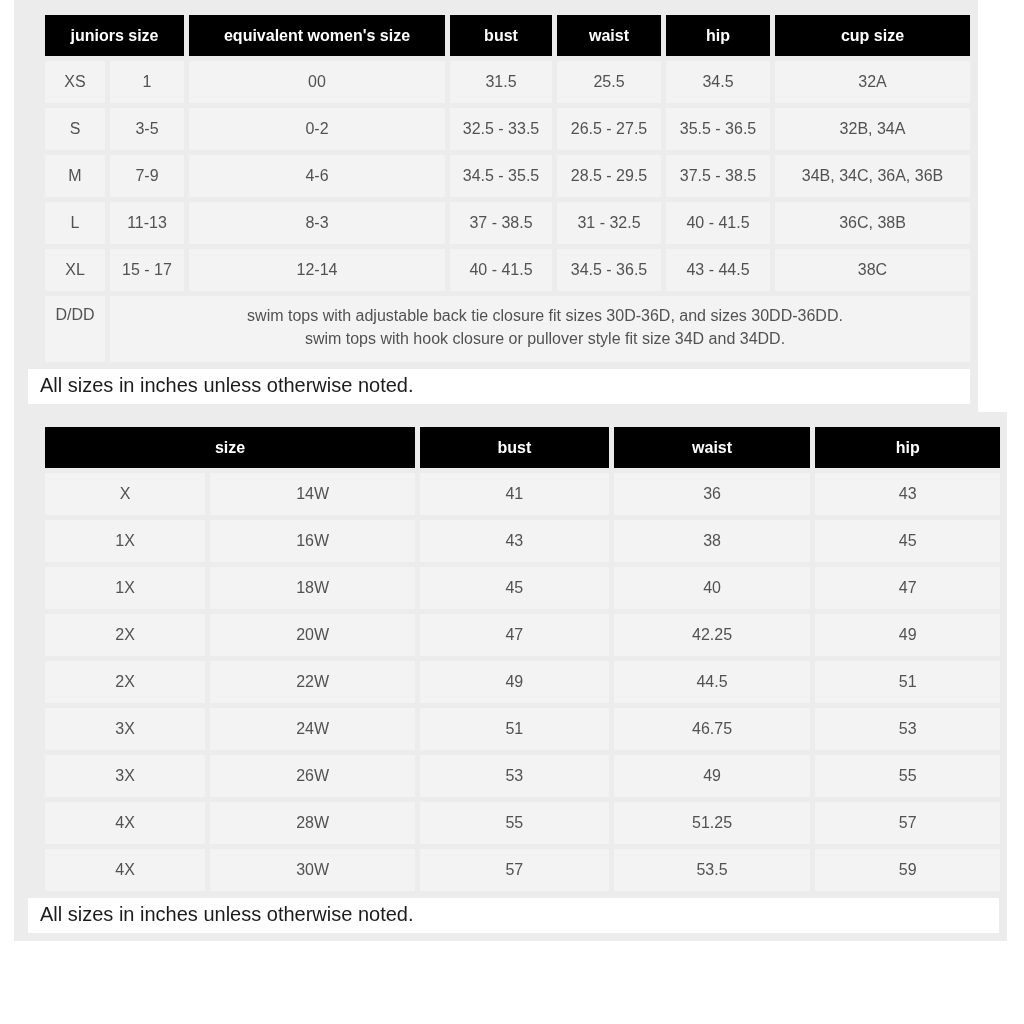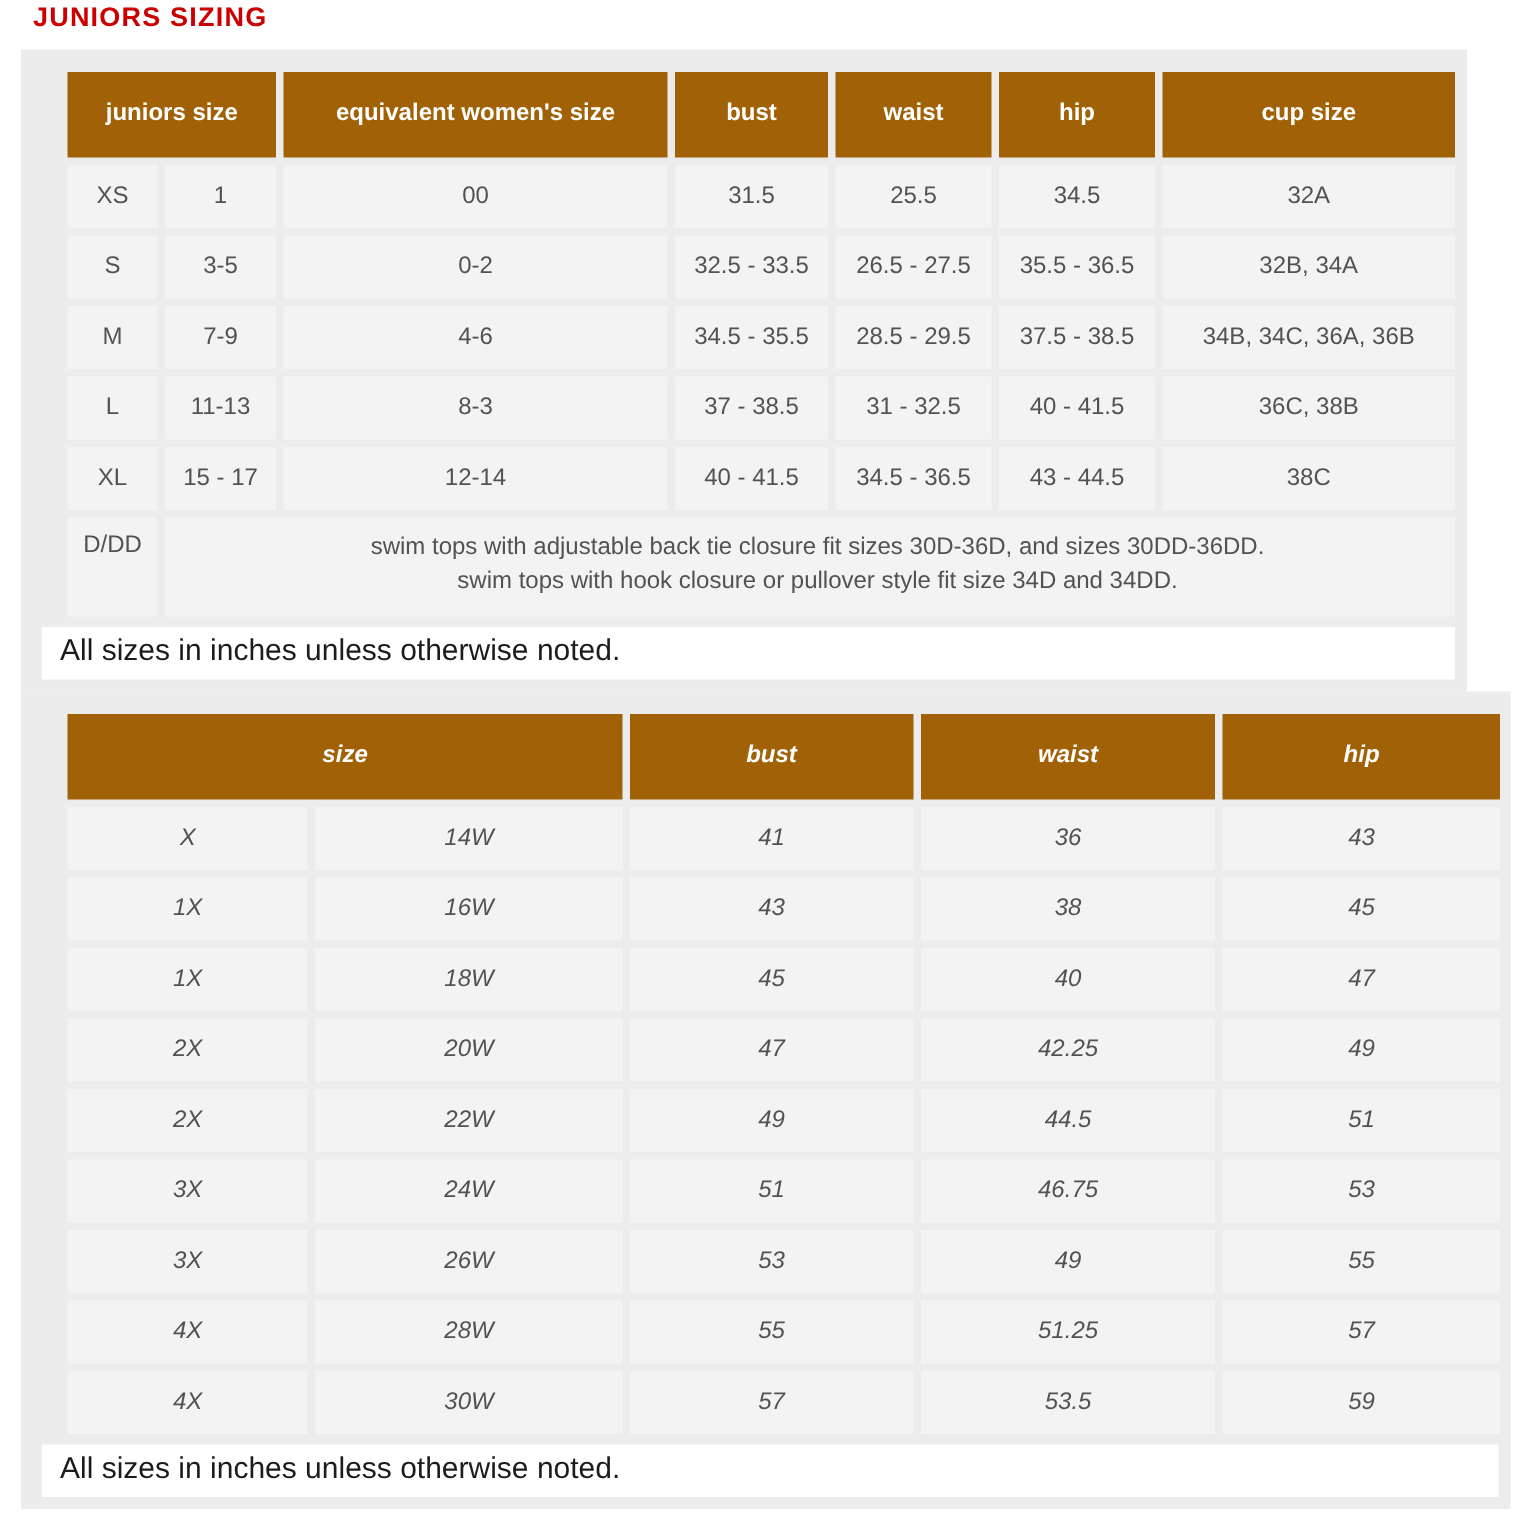--- a/index.html
+++ b/index.html
@@ -35,28 +35,28 @@
   #plus-container    { margin: 0 17px 0 14px; }
 
   .table-wrap { margin-left: 26px; }
 
   table {
     border-collapse: separate;
     border-spacing: 5px;
     table-layout: fixed;
   }
   #juniors-table { width: 935px; }
-  #plus-table    { width: 965px; font-style: italic; }
+  #plus-table    { width: 965px; }
 
   th {
-    background: #a16207;
+    background: #000000;
     color: #ffffff;
     font-weight: bold;
     font-size: 16px;
-    height: 57px;
+    height: 41px;
     text-align: center;
     padding: 0 2px;
   }
   td {
     background: #f3f3f3;
     color: #525252;
     font-size: 16px;
     height: 42px;
     text-align: center;
     padding: 0 2px;
@@ -83,21 +83,20 @@
     padding: 4px 6px 6px 12px;
     margin: 2px 8px 2px 14px;
     line-height: 1.25;
   }
 </style>
 </head>
 <body>
 
 <div class="page">
 
-  <div class="section-title">JUNIORS SIZING</div>
 
   <div class="container" id="juniors-container">
     <div class="table-wrap">
       <table id="juniors-table">
         <colgroup>
           <col style="width:60px">
             <col style="width:74px">
             <col style="width:256px">
           <col style="width:102px">
             <col style="width:104px">

